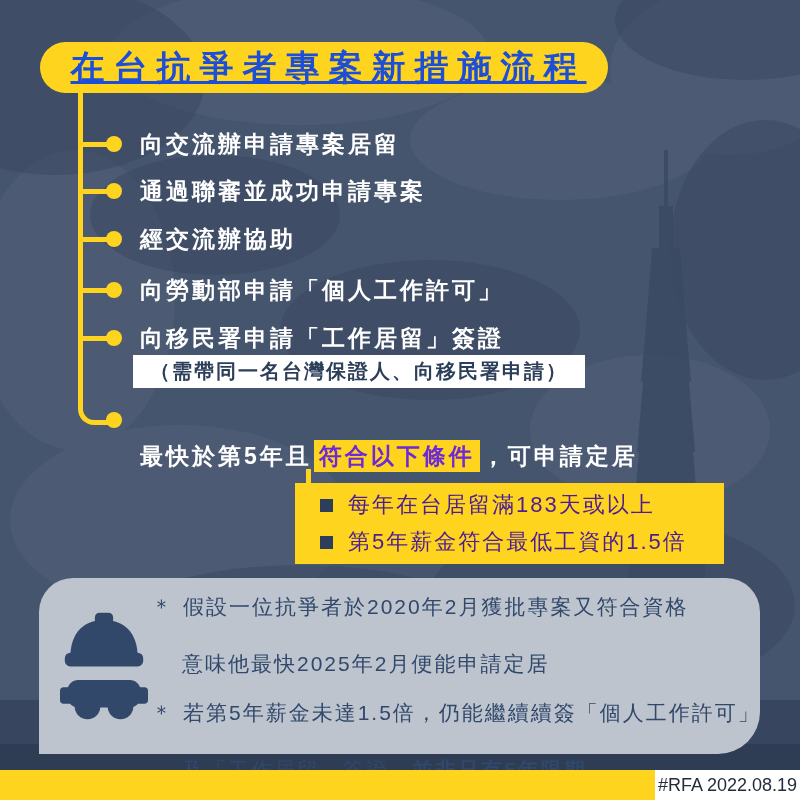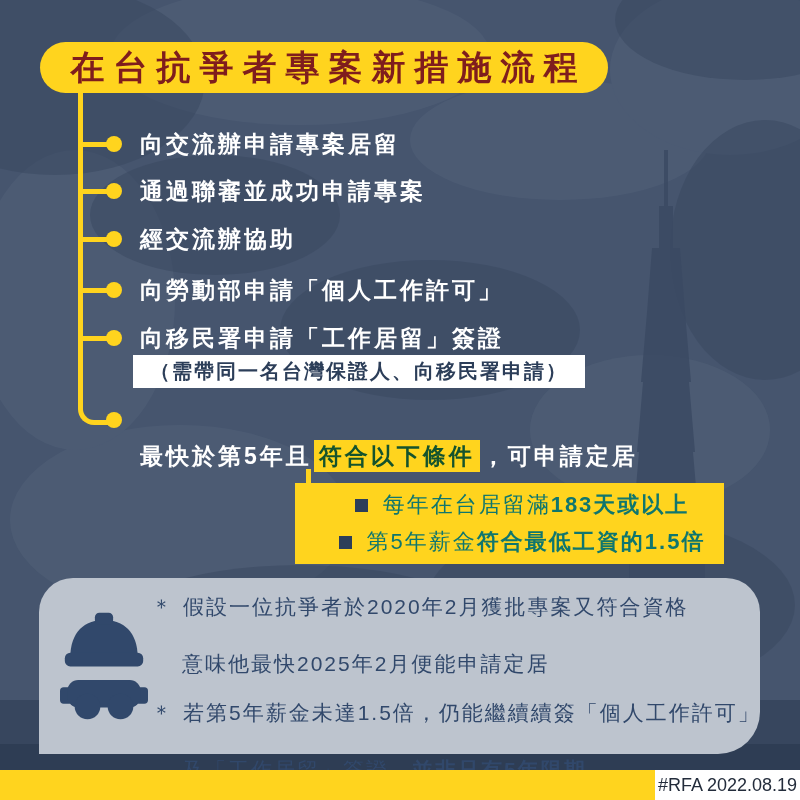--- a/index.html
+++ b/index.html
@@ -11,22 +11,22 @@
   .bg-svg { position:absolute; inset:0; z-index:0; }
 
   
   .banner {
     position:absolute; left:40px; top:42px; width:568px; height:51px;
     background:#FFD41E; border-radius:27px;
     display:flex; align-items:center; justify-content:center;
     z-index:3;
   }
   .banner span {
-    font-size:34px; font-weight:bold; letter-spacing:9px; color:#7f1d1d;
-    padding-left:9px; white-space:nowrap;
+    font-size:34px; font-weight:bold; letter-spacing:9px; color:#1d4ed8;
+    padding-left:9px; white-space:nowrap;text-decoration:underline;
   }
 
   
   .tl-line { position:absolute; left:78px; top:91px; width:5px; height:312px; background:#FFD41E; z-index:2; }
   .tl-elbow {
     position:absolute; left:78px; top:398px; width:32px; height:22px;
     border-left:5px solid #FFD41E; border-bottom:5px solid #FFD41E;
     border-bottom-left-radius:16px; z-index:2;
   }
   .branch { position:absolute; left:80px; width:32px; height:5px; background:#FFD41E; z-index:2; }
@@ -38,34 +38,34 @@
   }
   .step-note {
     position:absolute; left:133px; top:355px; width:452px; height:33px;
     background:#FFFFFF; display:flex; align-items:center; justify-content:center;
     z-index:2;
   }
   .step-note span {
     color:#2C3E59; font-size:20px; font-weight:bold; letter-spacing:2px; white-space:nowrap;
   }
   .hl {
-    background:#FFD41E; color:#14532d; padding:3px 5px; margin:0 2px;
+    background:#FFD41E; color:#6d28d9; padding:3px 5px; margin:0 2px;
   }
   .connector { position:absolute; left:306px; top:469px; width:5px; height:16px; background:#FFD41E; z-index:1; }
 
   
   .cond-box {
     position:absolute; left:295px; top:483px; width:429px; height:81px;
     background:#FFD41E; z-index:2;
     display:flex; flex-direction:column; justify-content:space-evenly;
     padding-left:25px; box-sizing:border-box;
   }
-  .cond-row { display:flex; align-items:center; color:#0f766e; font-size:22px; letter-spacing:2px; white-space:nowrap;justify-content:center; }
+  .cond-row { display:flex; align-items:center; color:#4c1d95; font-size:22px; letter-spacing:2px; white-space:nowrap; }
   .cond-row .sq { width:13px; height:13px; background:#2C3E59; margin-right:15px; flex:0 0 auto; }
-  .cond-row b { font-weight:bold; }
+  .cond-row b { font-weight:normal; }
 
   
   .note-box {
     position:absolute; left:39px; top:578px; width:721px; height:176px;
     background:#BDC4CE; border-radius:34px 34px 42px 0; z-index:2;
   }
   .note-icons { position:absolute; left:24px; top:32px; width:86px; }
   .note-icons svg { display:block; }
   .note-icons .goggles { margin-top:8px; margin-left:-3px; }
   .notes-text { position:absolute; left:112px; top:10px; right:16px; color:#31486B; font-size:21px; letter-spacing:2px; }

